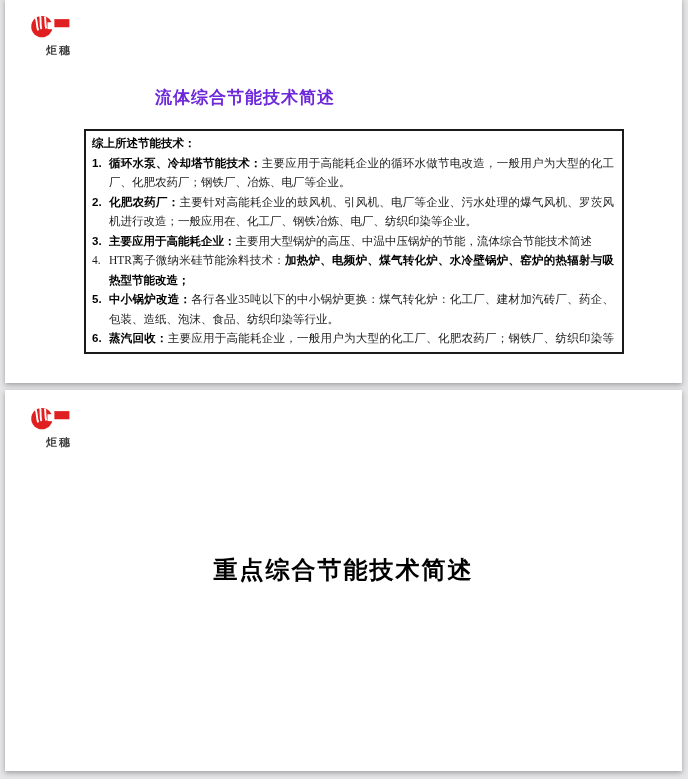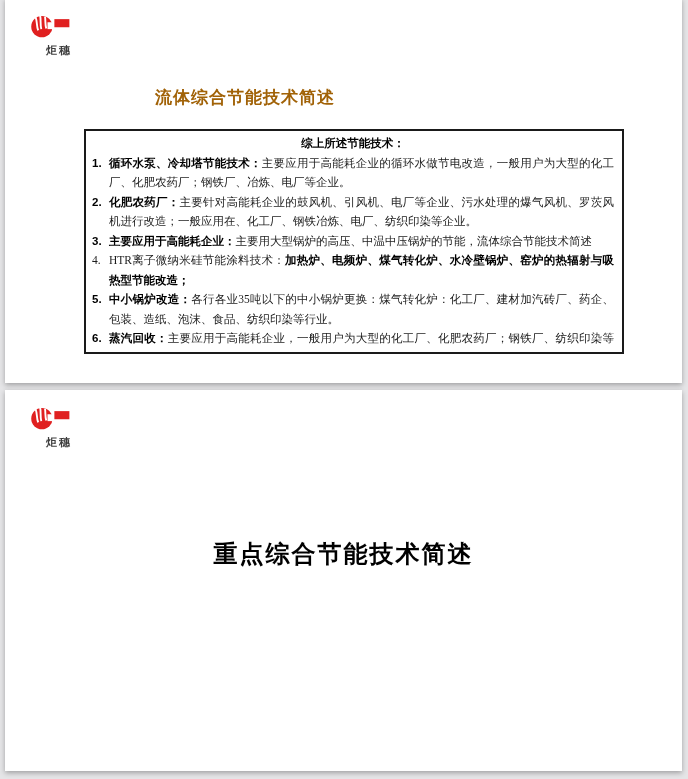--- a/index.html
+++ b/index.html
@@ -21,38 +21,38 @@
   .logo svg { display:block; width:40px; height:28px; }
   .logo-text {
     margin-top:3px; font-size:11px; font-weight:bold; color:#3d3d3d;
     letter-spacing:2px; font-family:"Liberation Sans", sans-serif;margin-left:16px;
   }
   .wstroke { stroke:#ffffff; stroke-width:3; fill:none; }
 
   
   .slide1-title {
     position:absolute; left:150px; top:88px;
-    font-size:17px; font-weight:bold; color:#a16207;
+    font-size:17px; font-weight:bold; color:#6d28d9;
     font-family:"Liberation Sans", sans-serif; letter-spacing:1px;
   }
   .content-box {
     position:absolute; left:79px; top:131px; width:540px; height:225px;
     border:2px solid #1a1a1a; padding:3px 8px 3px 6px; overflow:hidden;
     font-family:"Liberation Serif", serif; font-size:11.5px;
     line-height:19.5px; color:#1c1c1c;
   }
-  .box-header { font-weight:bold; font-family:"Liberation Sans", sans-serif; color:#000;text-align:center; }
+  .box-header { font-weight:bold; font-family:"Liberation Sans", sans-serif; color:#000; }
   .item { display:flex; }
   .item .num { width:17px; flex:0 0 17px; }
   .item .itext { flex:1; text-align:justify; }
   .b { font-weight:bold; font-family:"Liberation Sans", sans-serif; color:#000; }
 
   
   .slide2-title {
-    position:absolute; left:0; right:0; top:148px; text-align:center;
+    position:absolute; left:0; right:0; top:164px; text-align:center;
     font-size:24px; font-weight:bold; color:#000;
     font-family:"Liberation Sans", sans-serif; letter-spacing:2px;
   }
 </style>
 </head>
 <body>
 
 <div class="canvas">
 
   <div class="page page1">

